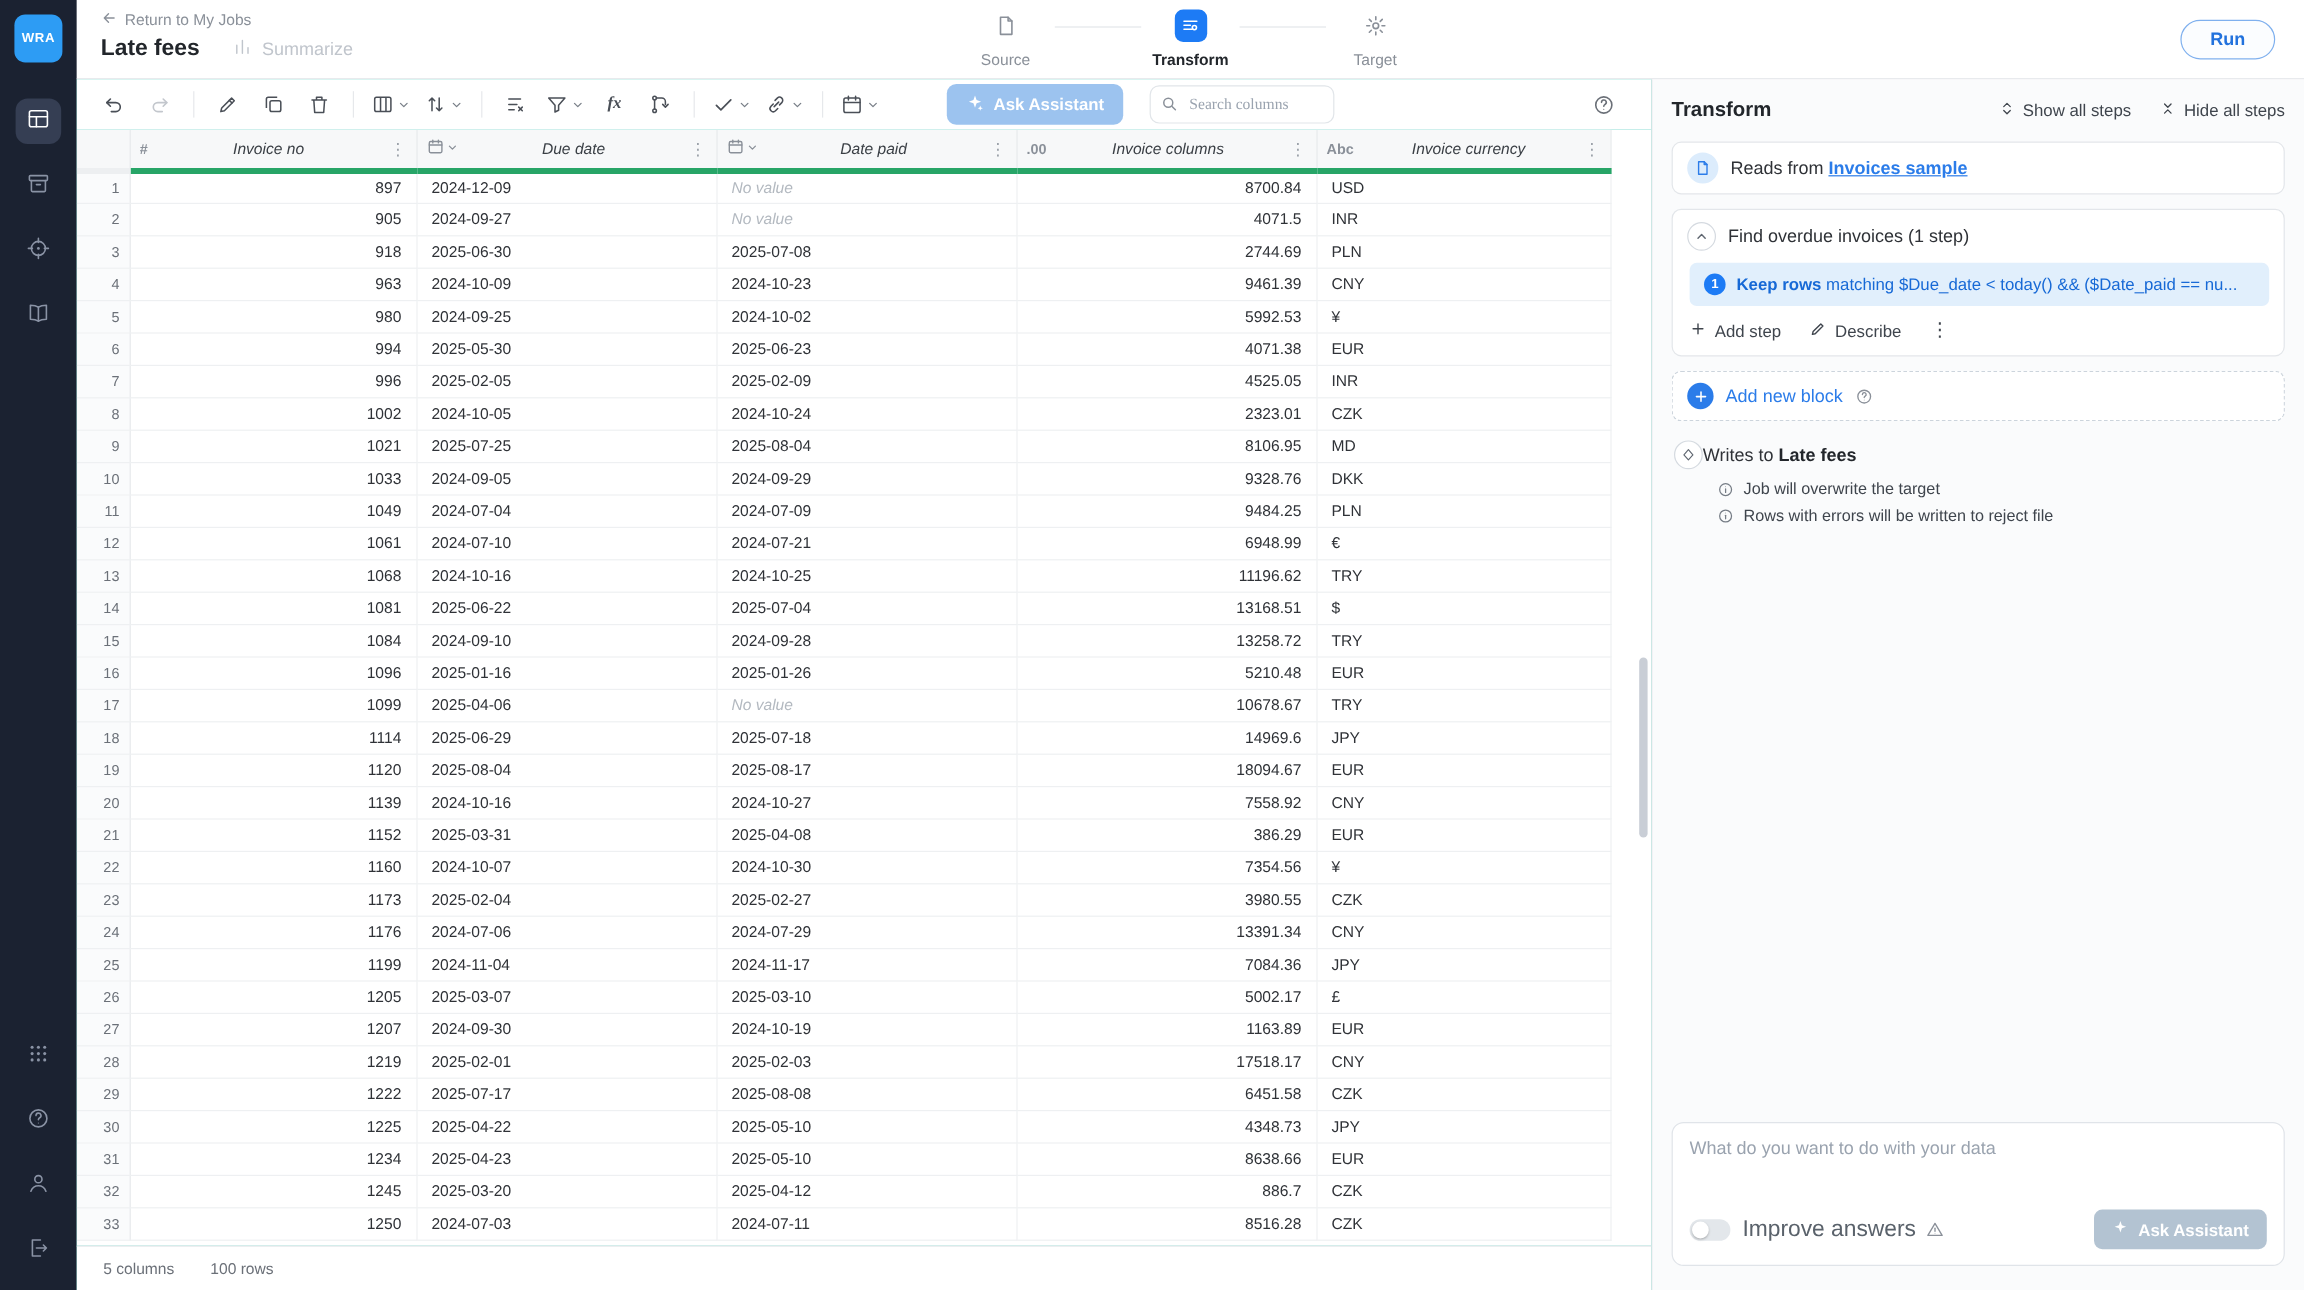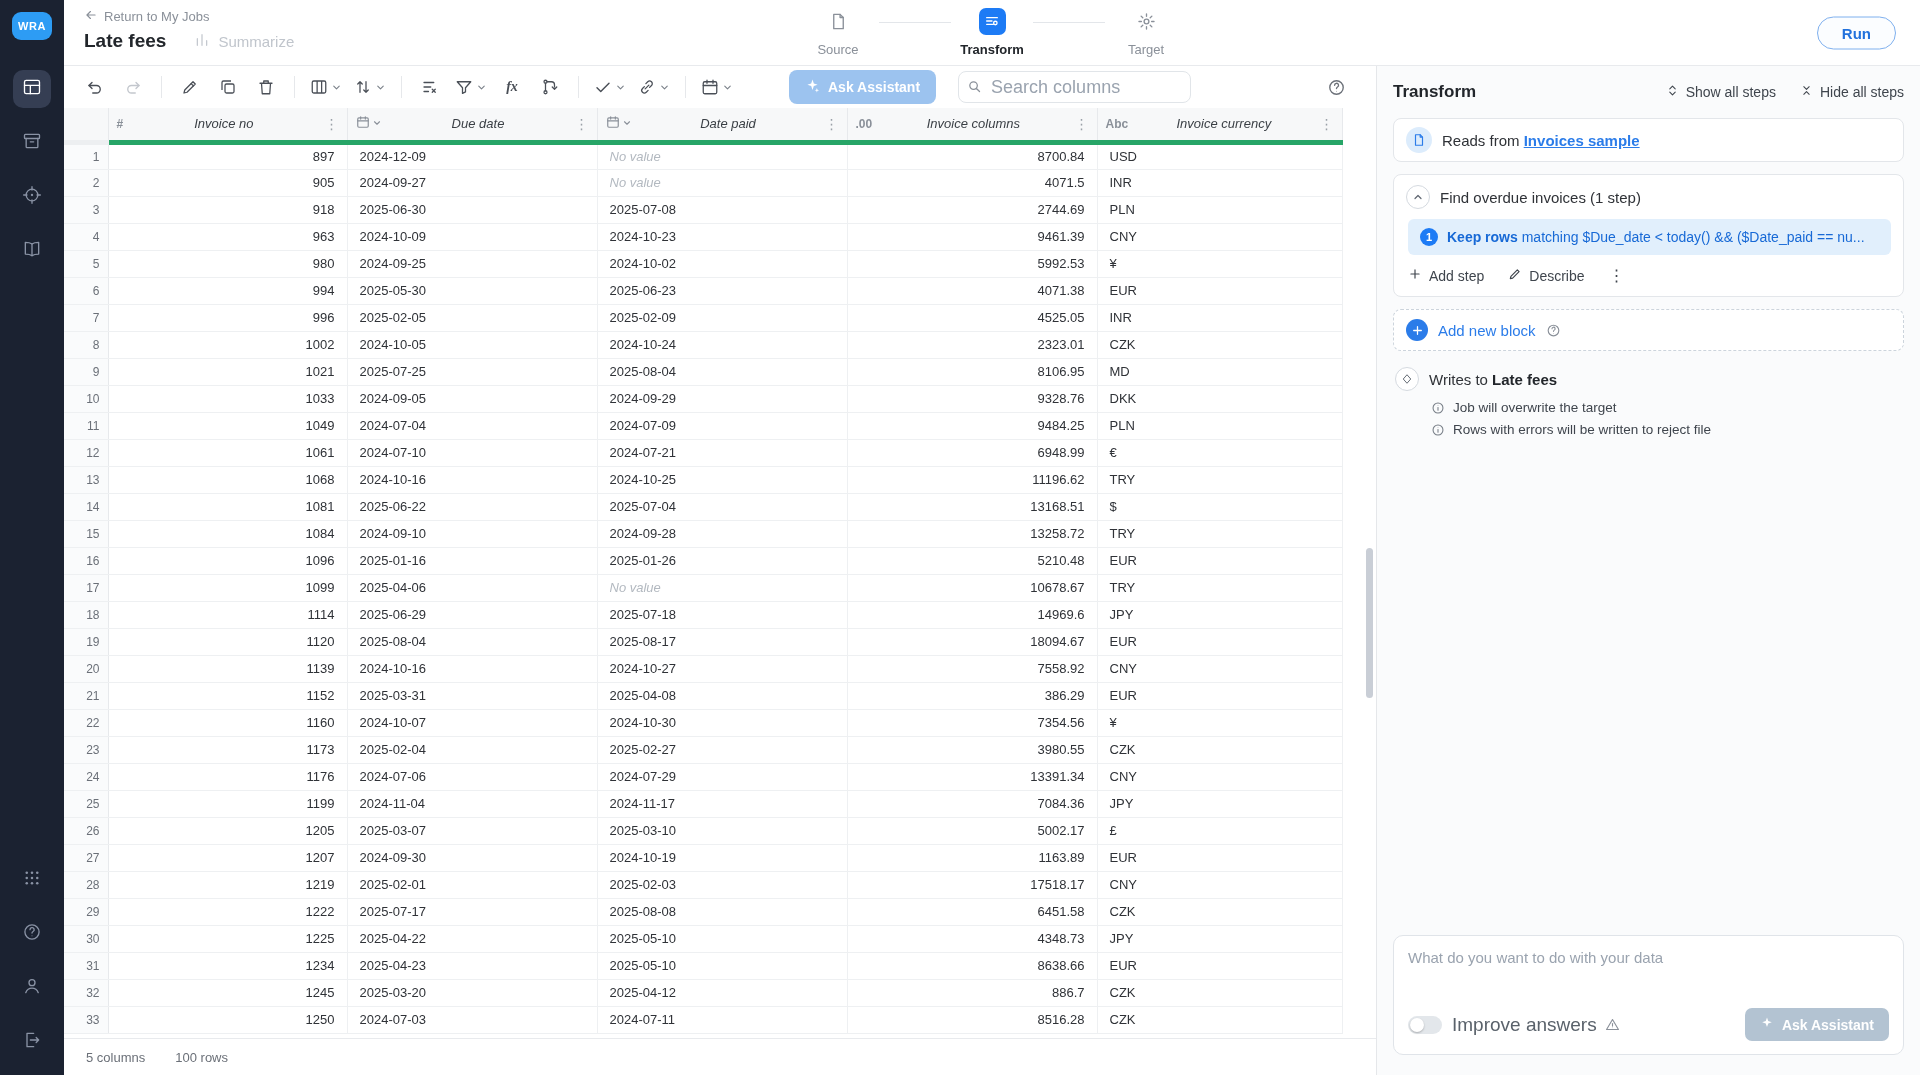--- a/index.html
+++ b/index.html
@@ -3,21 +3,21 @@
 <meta charset="utf-8">
 <style>
   * { box-sizing: border-box; margin: 0; padding: 0; }
   html,body { width:1920px; height:1075px; overflow:hidden;
     font-family:"Liberation Sans", sans-serif; background:#fff; color:#2f3237; }
   .app { display:flex; width:100%; height:100%; }
 
   
   .sidebar { width:64px; flex:none; background:#1b2231; display:flex; flex-direction:column;
     align-items:center; padding:12px 0 14px; }
-  .logo { width:40px; height:28px; border-radius:9px; background:#2d9cf4; color:#fff;
+  .logo { width:40px; height:40px; border-radius:9px; background:#2d9cf4; color:#fff;
     display:grid; place-items:center; font-size:11px; font-weight:800; letter-spacing:.5px; }
   .nav { margin-top:30px; display:flex; flex-direction:column; gap:16px; }
   .nav-item { width:38px; height:38px; border-radius:10px; display:grid; place-items:center;
     color:#8a93a5; cursor:pointer; }
   .nav-item.active { background:#353e53; color:#fff; }
   .sidebar-bottom { margin-top:auto; display:flex; flex-direction:column; gap:16px; }
 
   .content { flex:1; display:flex; flex-direction:column; min-width:0; }
 
   
@@ -47,22 +47,22 @@
     justify-content:center; gap:3px; color:#4a4f57; padding:0 4px; cursor:pointer; background:none; border:none; }
   .tb-btn .chev { color:#7a8089; display:flex; }
   .tb-btn.disabled { color:#c3c7cd; cursor:default; }
   .tb-divider { width:1px; height:22px; background:#e6e8eb; margin:0 7px; }
   .fx { font-size:14px; font-style:italic; font-weight:700; font-family:"Liberation Serif",serif; }
   .ask-btn { margin-left:48px; display:flex; align-items:center; gap:8px; background:#9cc3ef; color:#fff;
     border:none; border-radius:8px; padding:8px 16px; font-size:14px; font-weight:600;
     font-family:inherit; cursor:default; }
   .search-wrap { position:relative; margin-left:18px; }
   .search-wrap svg { position:absolute; left:9px; top:8px; color:#8a9099; }
-  .search-input { width:233px; height:32px; border:1px solid #e1e5e9; border-radius:8px;
-    padding:0 10px 0 32px; font-size:18px; font-family:Liberation Sans, sans-serif; color:#2f3237; outline:none; }
+  .search-input { width:154px; height:32px; border:1px solid #e1e5e9; border-radius:8px;
+    padding:0 10px 0 32px; font-size:13px; font-family:Liberation Serif, serif; color:#2f3237; outline:none; }
   .search-input::placeholder { color:#9aa3af; }
   .help-btn { margin-left:auto; margin-right:16px; color:#6b7078; display:flex; cursor:pointer; }
 
   
   .table-wrap { flex:1; min-height:0; overflow:hidden; background:#fff; }
   table { border-collapse:collapse; table-layout:fixed; width:1278px; }
   thead th { height:34px; background:#f7f8f9; border-right:1px solid #e7e9ec;
     border-bottom:5px solid #27a567; padding:0; }
   thead th.idx-th { border-bottom:5px solid #edeff1; }
   .th-in { display:flex; align-items:center; gap:4px; padding:0 8px; font-size:13px;
@@ -109,21 +109,21 @@
   .card-actions { display:flex; align-items:center; gap:24px; padding:2px 2px 2px 2px;
     font-size:14px; color:#3f454d; }
   .action { display:flex; align-items:center; gap:7px; cursor:pointer; }
   .kebab-btn { color:#3f454d; font-size:16px; cursor:pointer; line-height:1; }
   .card-addblock { border-style:dashed; border-color:#ccd4dc; padding:9px 12px; display:flex;
     align-items:center; gap:10px; cursor:pointer; }
   .plus-circle { width:22px; height:22px; flex:none; border-radius:50%; background:#2b7ce9; color:#fff;
     display:grid; place-items:center; }
   .addblock-label { color:#2b7ce9; font-size:15px; font-weight:500; }
   .writes { padding:4px 2px; }
-  .writes-head { display:flex; align-items:center; gap:10px; font-size:15px; color:#2f3237; }
+  .writes-head { display:flex; align-items:center; gap:0; font-size:15px; color:#2f3237; }
   .writes-target { font-weight:700; color:#22262b; }
   .writes-notes { margin-top:9px; padding-left:36px; display:flex; flex-direction:column; gap:7px; }
   .note { display:flex; align-items:center; gap:8px; font-size:13.5px; color:#3f454d; }
   .note svg { color:#767d86; flex:none; }
   .panel-spacer { flex:1; }
   .assistant-box { background:#fff; border:1px solid #e0e4e9; border-radius:10px; padding:13px 14px;
     height:120px; display:flex; flex-direction:column; justify-content:space-between; }
   .assistant-input { border:none; outline:none; resize:none; font-family:inherit; font-size:15px;
     color:#2f3237; height:44px; width:100%; background:transparent; }
   .assistant-input::placeholder { color:#9aa3af; }

